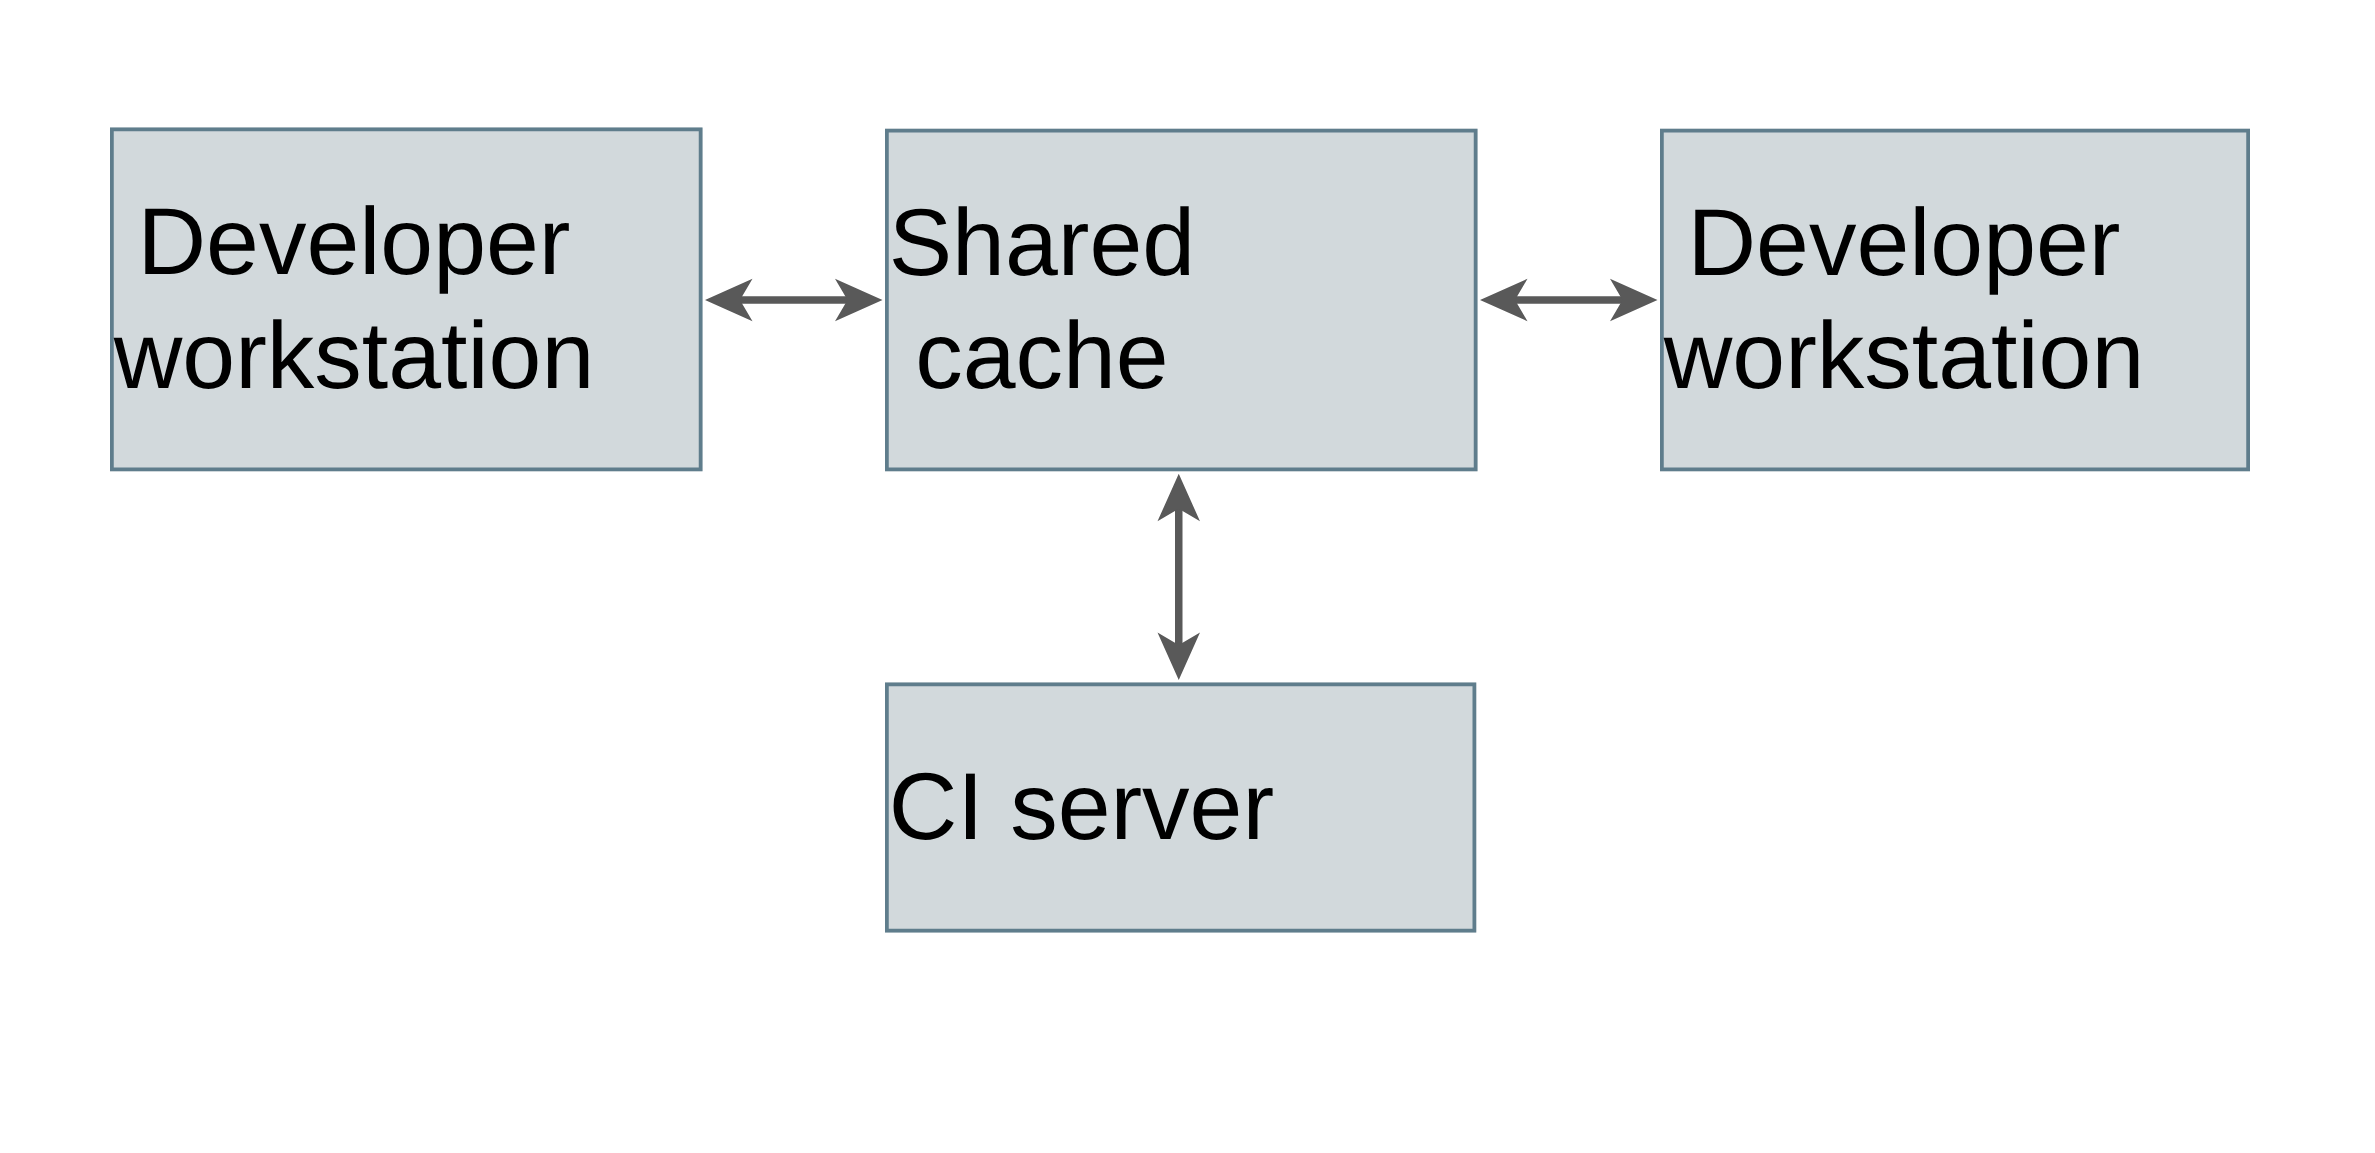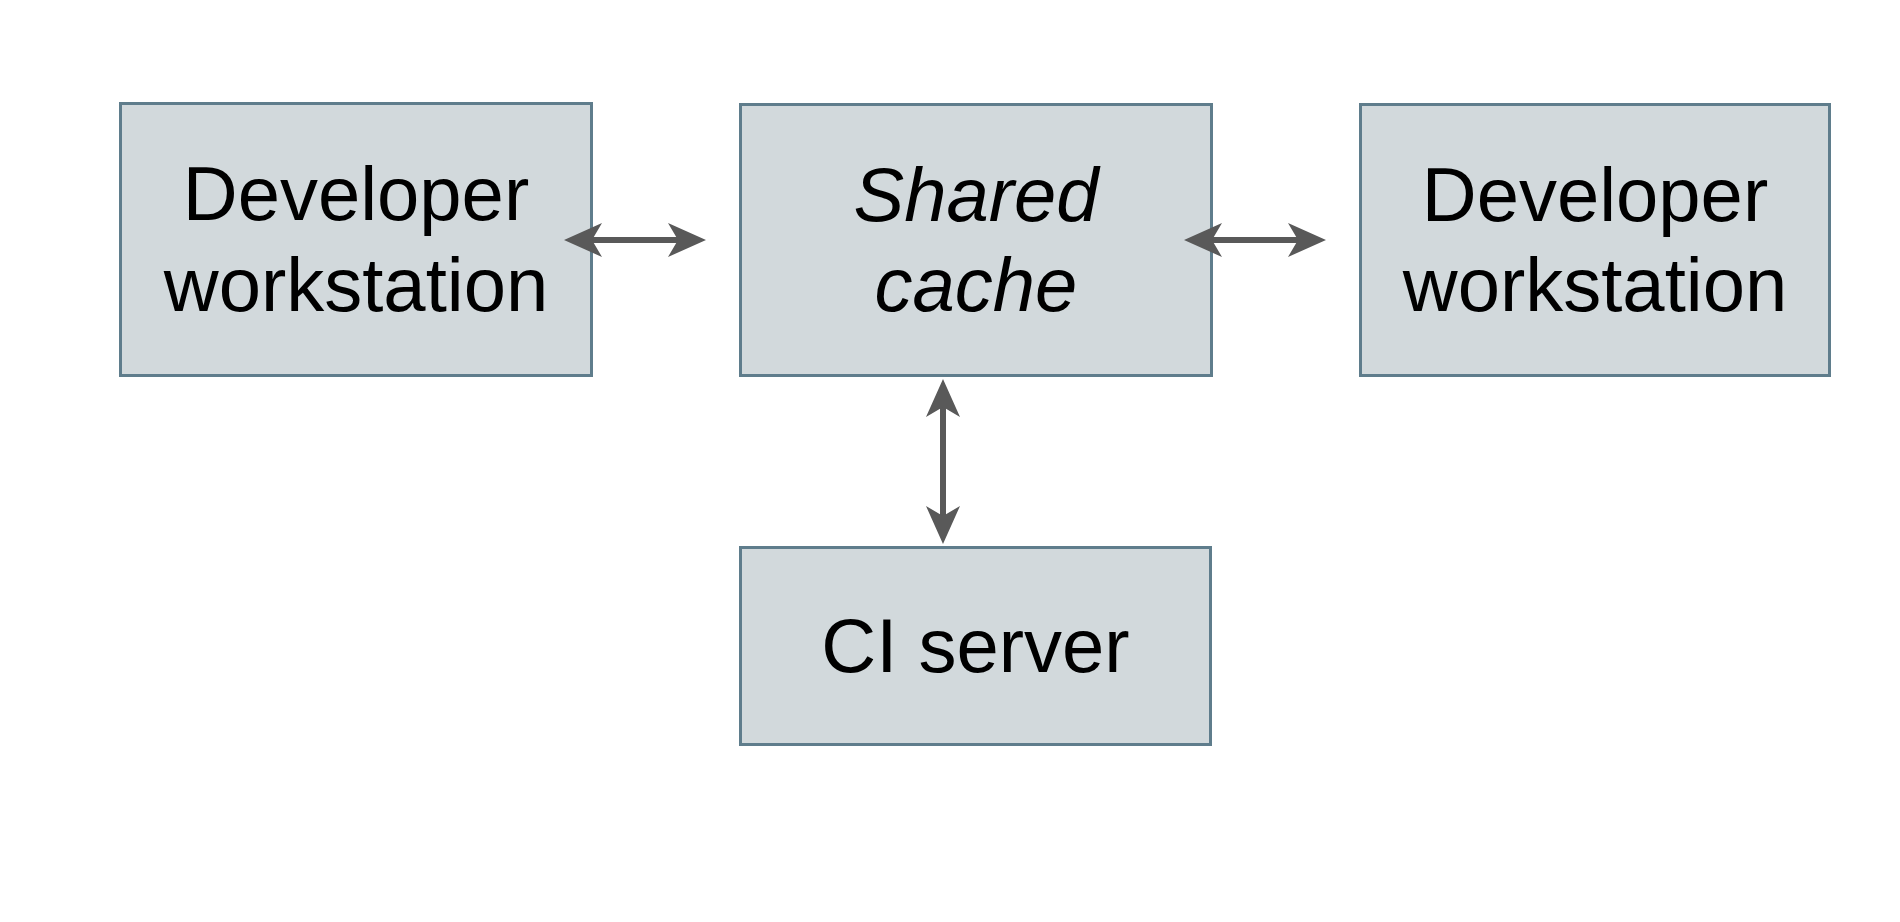--- a/index.html
+++ b/index.html
@@ -20,37 +20,36 @@
     height: 922px;
     background: var(--canvas-bg);
     overflow: hidden;
   }
   .node {
     position: absolute;
     background: var(--node-fill);
     border: 3px solid var(--node-border);
     display: flex;
     align-items: center;
-    justify-content: center;
-    margin-left: 31px;
+    justify-content: flex-start;
   }
   .node-label {
     font-size: 76px;
     line-height: 1.19;
     color: var(--node-text);
     text-align: center;
     white-space: pre-line;
     letter-spacing: 0px;
   }
   .arrow { position: absolute; display: block; }
   .arrow polygon, .arrow rect { fill: var(--arrow); }
 
   
   #node-dev-left  { left: 88px;   top: 102px; width: 474px; height: 275px; }
-  #node-cache     { left: 708px;  top: 103px; width: 474px; height: 274px; font-style: italic; }
+  #node-cache     { left: 708px;  top: 103px; width: 474px; height: 274px; }
   #node-dev-right { left: 1328px; top: 103px; width: 472px; height: 274px; }
   #node-ci        { left: 708px;  top: 546px; width: 473px; height: 200px; }
 
   #arrow-left     { left: 562px;  top: 219px; }
   #arrow-right    { left: 1182px; top: 219px; }
   #arrow-down     { left: 922px;  top: 377px; }
 </style>
 </head>
 <body>
 

